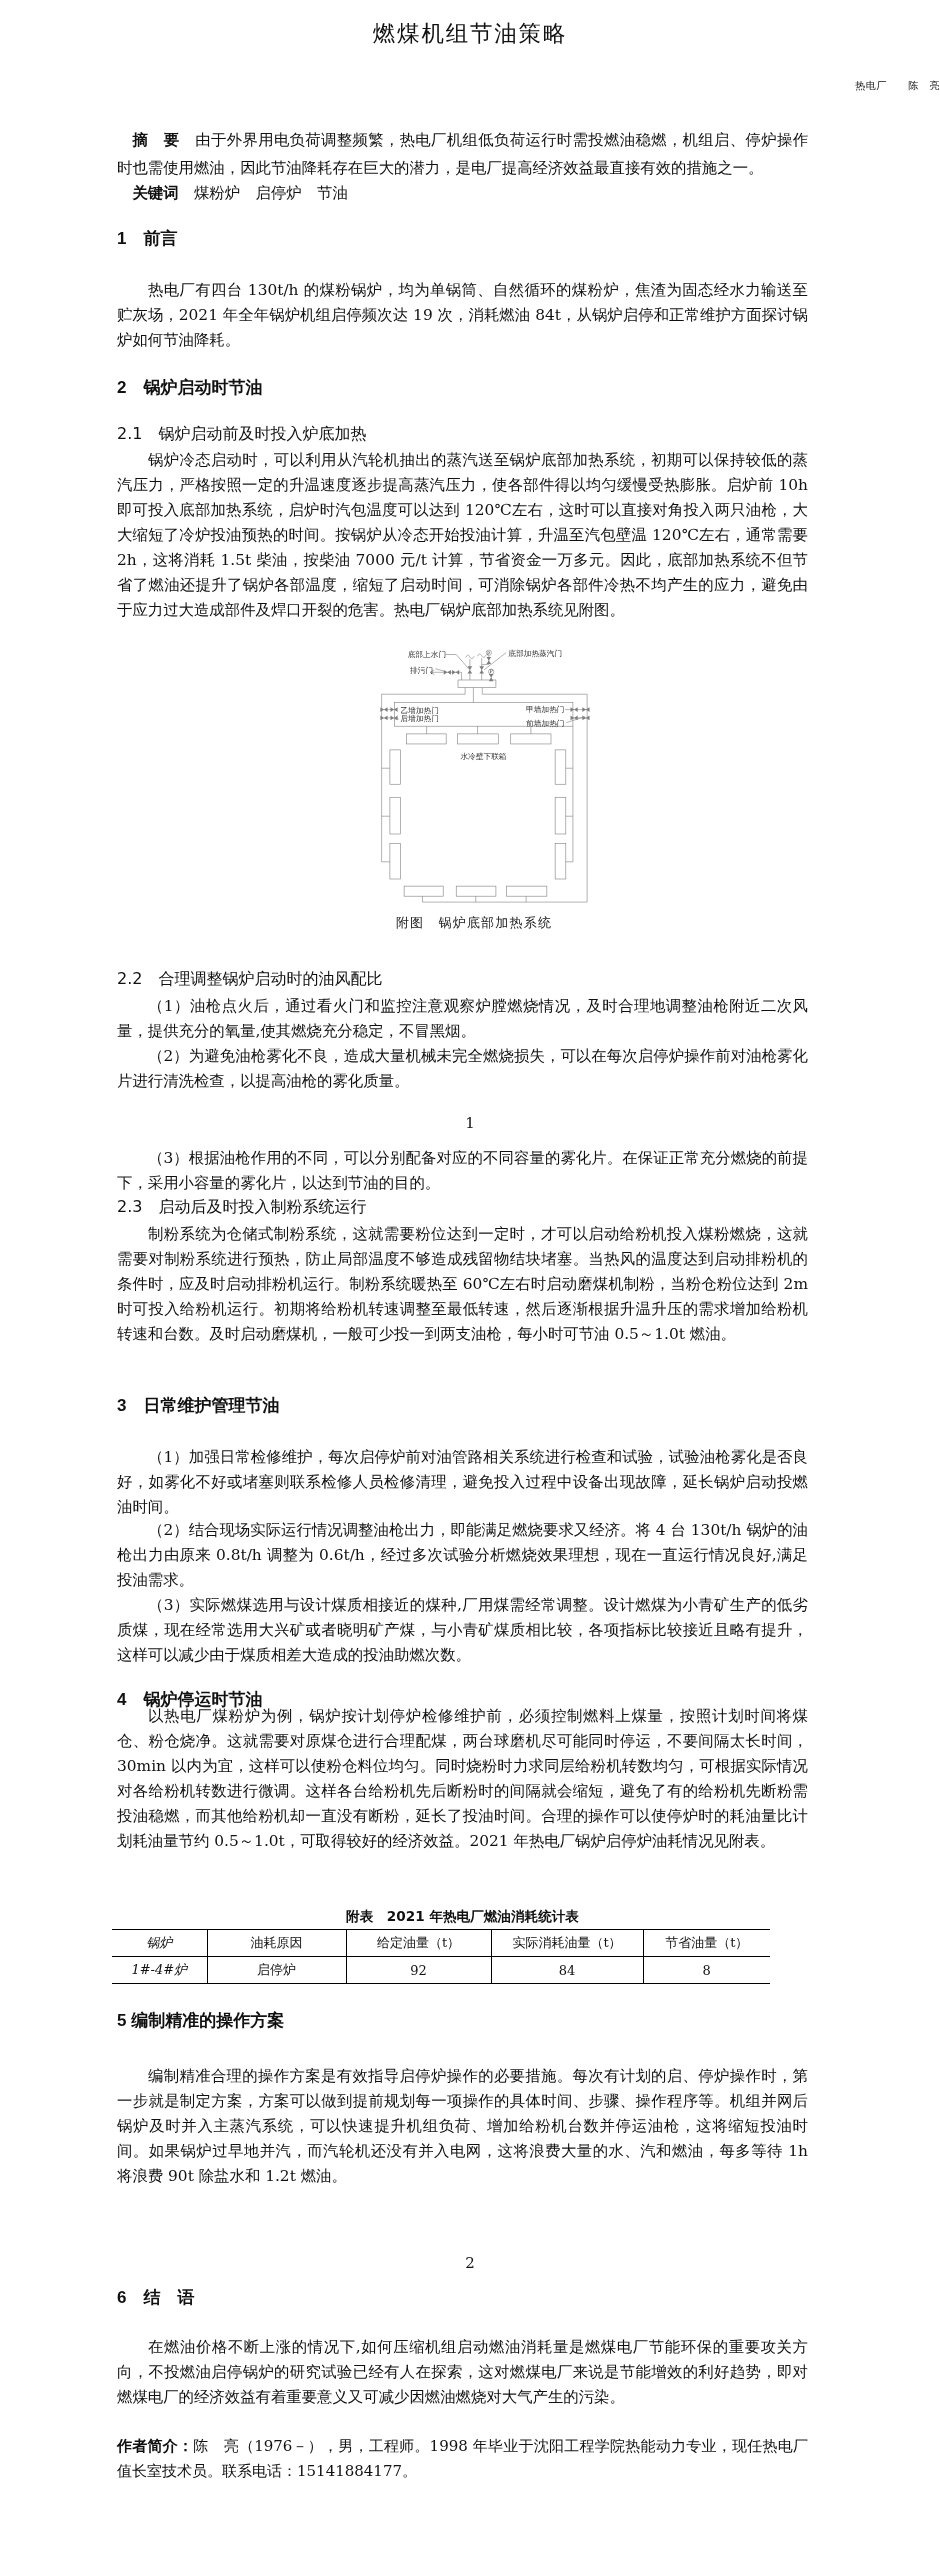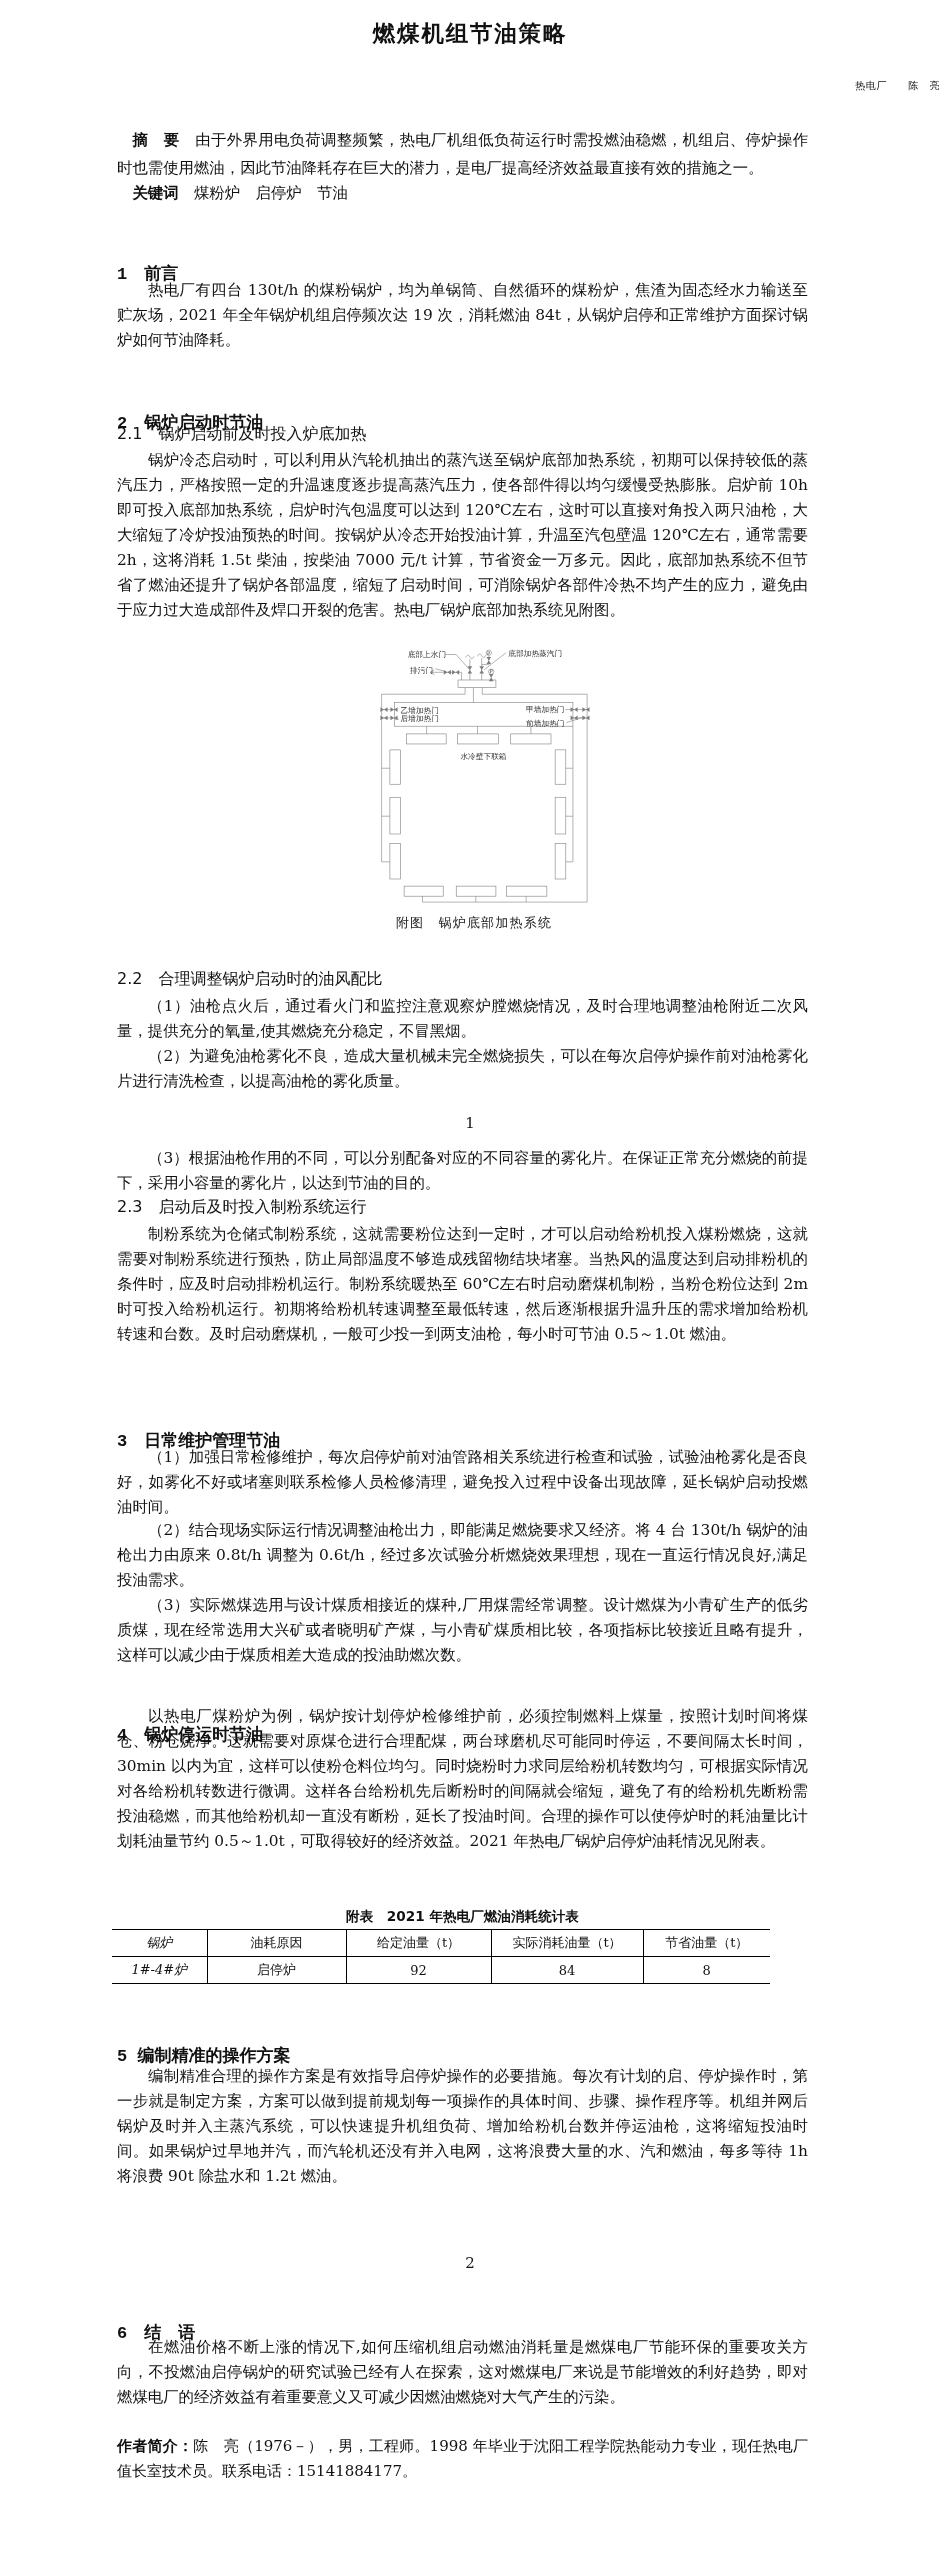--- a/index.html
+++ b/index.html
@@ -9,38 +9,38 @@
     background:#ffffff;
     font-family:"DejaVu Serif","Liberation Serif",serif;
     color:#111111;
     overflow:hidden;
   }
   .abs{position:absolute;}
   .doc-title{
     left:0;top:18px;width:940px;
     text-align:center;
     font-family:"DejaVu Sans","Liberation Sans",sans-serif;
-    font-weight:bold;font-size:22.5px;letter-spacing:1.8px;
+    font-weight:normal;font-size:22.5px;letter-spacing:1.8px;
   }
   .byline{
     left:0;top:79px;width:940px;
     text-align:right;font-size:10px;letter-spacing:0.6px;
   }
   .col{left:117px;width:691px;}
   .para{
     font-size:15.4px;line-height:25px;
     text-align:justify;
   }
   .indent2{text-indent:31px;}
   .indent1{text-indent:15.4px;}
   .abstract{line-height:28px;}
   .lead{font-family:"DejaVu Sans","Liberation Sans",sans-serif;font-weight:bold;}
   .h1{
-    font-family:Liberation Mono, monospace;
-    font-weight:bold;font-size:17px;line-height:21.3px;margin-top:36px;
+    font-family:Liberation Sans, sans-serif;
+    font-weight:bold;font-size:17px;line-height:21.3px;
   }
   .h2{
     font-family:"DejaVu Sans","Liberation Sans",sans-serif;
     font-weight:normal;font-size:16px;line-height:20px;
   }
   .pagenum{left:0;width:940px;text-align:center;font-size:15px;}
   .fig-wrap{left:320px;top:643px;width:308px;height:273px;}
   .fig-caption{
     left:320px;top:914px;width:308px;
     text-align:center;font-size:13px;letter-spacing:1.2px;color:#222;

